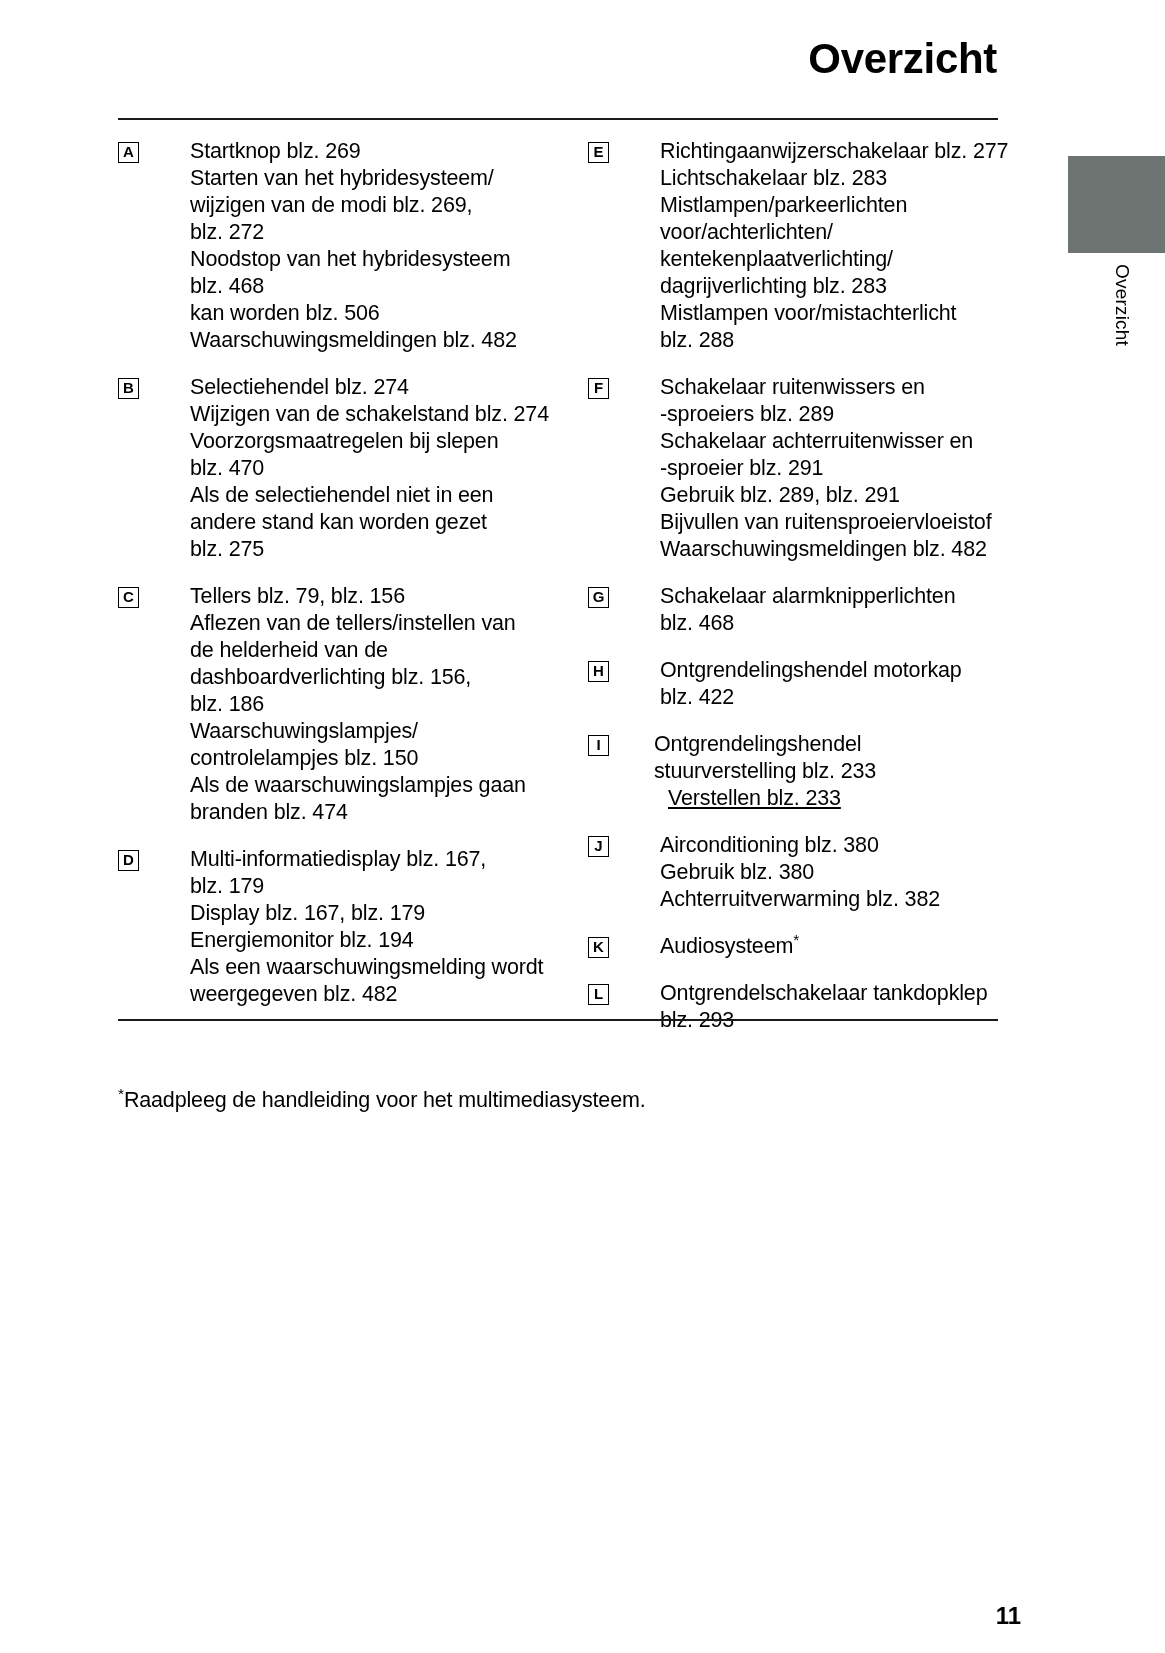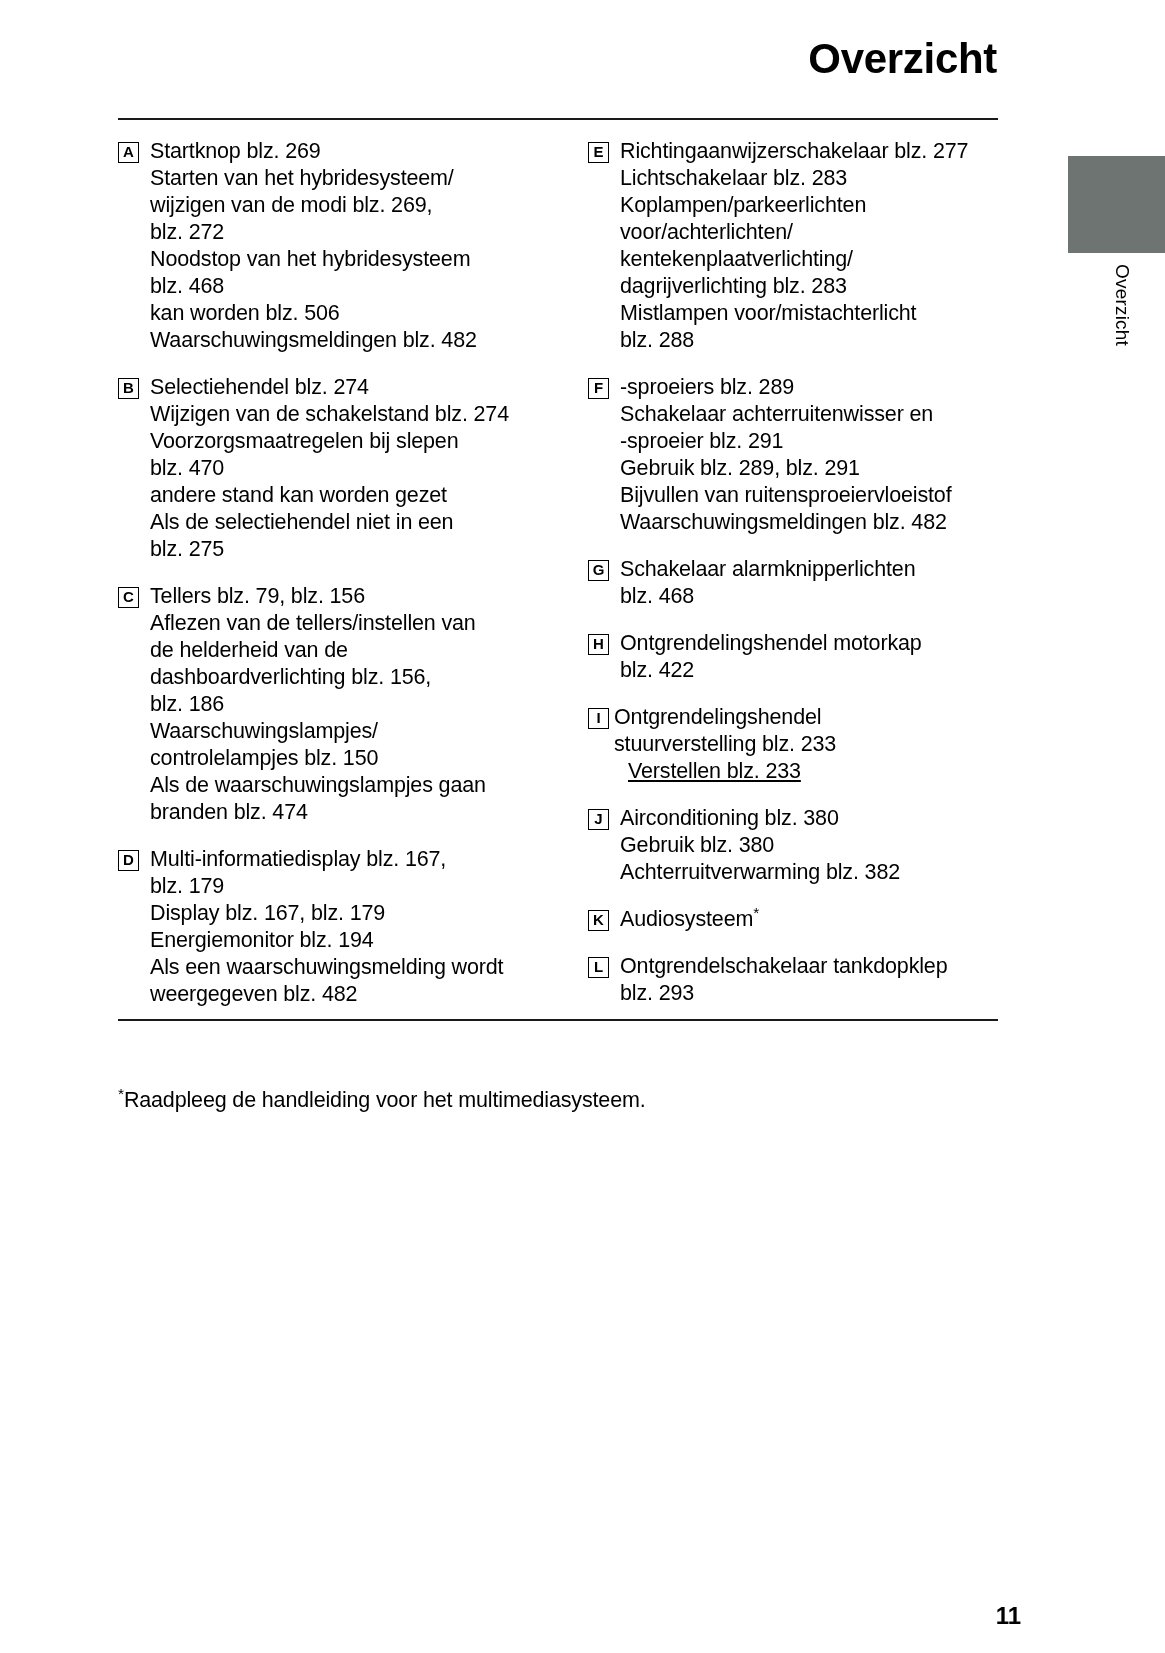--- a/index.html
+++ b/index.html
@@ -108,20 +108,21 @@
     margin-top: 4px;
     margin-right: 11px;
   }
   .entry.tight .badge { margin-right: 5px; }
 
   .entry-lines {
     flex: 1 1 auto;
     font-size: 21.5px;
     line-height: 27px;
     letter-spacing: -0.15px;
+    margin-left: 40px;
   }
   .line { white-space: nowrap; }
   .line.indent { padding-left: 14px; text-decoration: underline; }
 
   sup.star {
     font-size: 0.72em;
     vertical-align: super;
     line-height: 0;
   }
 
@@ -174,22 +175,22 @@
             <div class="line">Waarschuwingsmeldingen blz. 482</div>
           </div>
         </div>
         <div class="entry">
           <div class="badge">B</div>
           <div class="entry-lines">
             <div class="line">Selectiehendel blz. 274</div>
             <div class="line">Wijzigen van de schakelstand blz. 274</div>
             <div class="line">Voorzorgsmaatregelen bij slepen</div>
             <div class="line">blz. 470</div>
+            <div class="line">Als de selectiehendel niet in een</div>
             <div class="line">andere stand kan worden gezet</div>
-            <div class="line">Als de selectiehendel niet in een</div>
             <div class="line">blz. 275</div>
           </div>
         </div>
         <div class="entry">
           <div class="badge">C</div>
           <div class="entry-lines">
             <div class="line">Tellers blz. 79, blz. 156</div>
             <div class="line">Aflezen van de tellers/instellen van</div>
             <div class="line">de helderheid van de</div>
             <div class="line">dashboardverlichting blz. 156,</div>
@@ -211,31 +212,32 @@
             <div class="line">weergegeven blz. 482</div>
           </div>
         </div>
       </div>
     <div class="col col-right" id="col-right">
         <div class="entry">
           <div class="badge">E</div>
           <div class="entry-lines">
             <div class="line">Richtingaanwijzerschakelaar blz. 277</div>
             <div class="line">Lichtschakelaar blz. 283</div>
-            <div class="line">Koplampen/parkeerlichten</div>
+            <div class="line">Mistlampen/parkeerlichten</div>
             <div class="line">voor/achterlichten/</div>
             <div class="line">kentekenplaatverlichting/</div>
             <div class="line">dagrijverlichting blz. 283</div>
             <div class="line">Mistlampen voor/mistachterlicht</div>
             <div class="line">blz. 288</div>
           </div>
         </div>
         <div class="entry">
           <div class="badge">F</div>
           <div class="entry-lines">
+            <div class="line">Schakelaar ruitenwissers en</div>
             <div class="line">-sproeiers blz. 289</div>
             <div class="line">Schakelaar achterruitenwisser en</div>
             <div class="line">-sproeier blz. 291</div>
             <div class="line">Gebruik blz. 289, blz. 291</div>
             <div class="line">Bijvullen van ruitensproeiervloeistof</div>
             <div class="line">Waarschuwingsmeldingen blz. 482</div>
           </div>
         </div>
         <div class="entry">
           <div class="badge">G</div>

